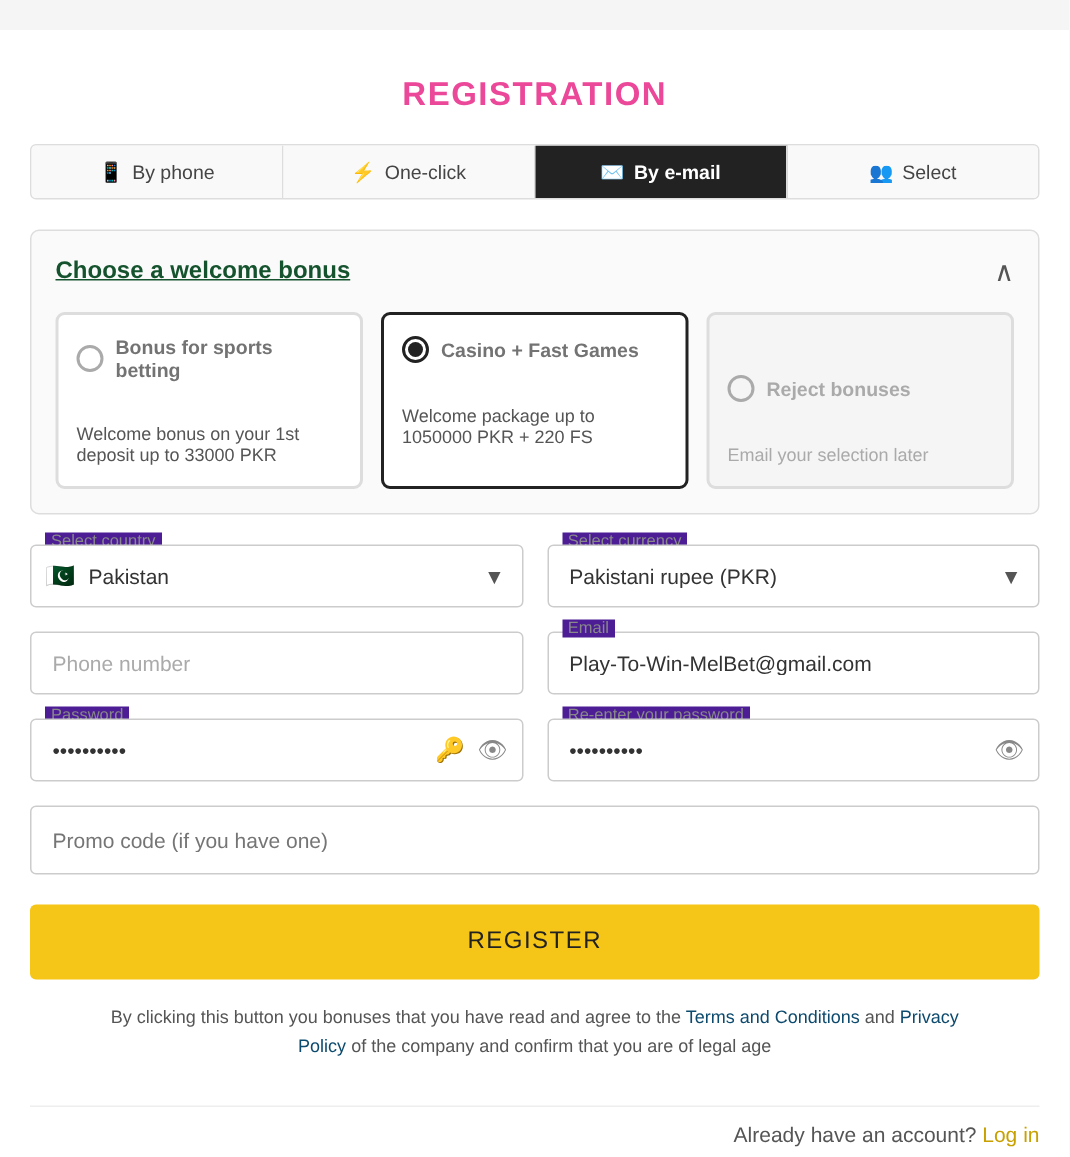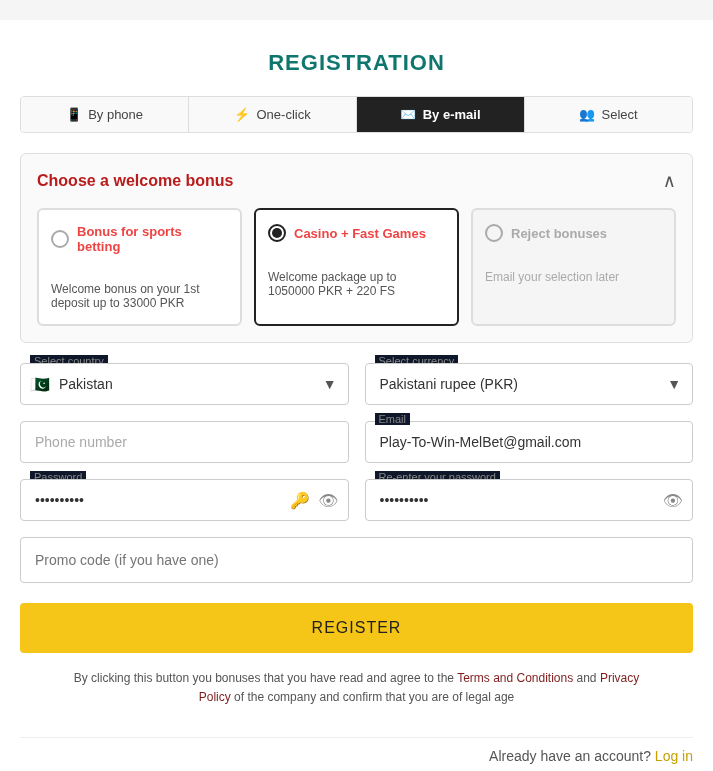--- a/index.html
+++ b/index.html
@@ -16,21 +16,21 @@
       width: 713px;
       background: #fff;
       padding: 30px 20px 30px 20px;
     }
     .page-title {
       text-align: center;
       font-size: 22px;
       font-weight: bold;
       letter-spacing: 1px;
       margin-bottom: 20px;
-      color: #0f766e;
+      color: #ec4899;
     }
     
     .tabs {
       display: flex;
       border: 1px solid #ddd;
       border-radius: 4px;
       overflow: hidden;
       margin-bottom: 20px;
     }
     .tab {
@@ -63,21 +63,22 @@
     }
     .bonus-header {
       display: flex;
       justify-content: space-between;
       align-items: center;
       margin-bottom: 16px;
     }
     .bonus-title {
       font-size: 16px;
       font-weight: bold;
-      color: #b91c1c;
+      color: #14532d;
+      text-decoration: underline;
     }
     .collapse-icon {
       font-size: 18px;
       color: #555;
       cursor: pointer;
     }
     .bonus-options {
       display: flex;
       gap: 12px;
     }
@@ -92,20 +93,21 @@
       align-items: flex-start;
       background: #fff;
       position: relative;
     }
     .bonus-card.selected {
       border-color: #222;
       background: #fff;
     }
     .bonus-card.disabled {
       background: #f5f5f5;
+      justify-content: flex-end;
     }
     .radio-row {
       display: flex;
       align-items: center;
       gap: 8px;
       margin-bottom: 6px;
       width: 100%;
     }
     .radio-dot {
       width: 18px;
@@ -124,21 +126,21 @@
       content: '';
       width: 10px;
       height: 10px;
       border-radius: 50%;
       background: #222;
       display: block;
     }
     .bonus-card-title {
       font-weight: bold;
       font-size: 13px;
-      color: #ef4444;
+      color: #737373;
     }
     .bonus-card-desc {
       font-size: 12px;
       color: #555;
       margin-top: 22px;
     }
     .bonus-card.disabled .bonus-card-title,
     .bonus-card.disabled .bonus-card-desc {
       color: #aaa;
     }
@@ -151,21 +153,21 @@
     .form-group {
       flex: 1;
       position: relative;
     }
     .form-group label {
       position: absolute;
       top: -8px;
       left: 10px;
       font-size: 11px;
       color: #888;
-      background: #0f172a;
+      background: #4c1d95;
       padding: 0 4px;
     }
     .form-control {
       width: 100%;
       border: 1px solid #ccc;
       border-radius: 4px;
       padding: 12px 14px;
       font-size: 14px;
       color: #333;
       outline: none;
@@ -261,21 +263,21 @@
     
     .legal-text {
       text-align: center;
       font-size: 12px;
       color: #555;
       margin-bottom: 30px;
       line-height: 1.6;
       padding: 0 40px;
     }
     .legal-text a {
-      color: #7f1d1d;
+      color: #0c4a6e;
       text-decoration: none;
     }
     
     .login-row {
       text-align: right;
       font-size: 14px;
       color: #555;
       padding-top: 10px;
       border-top: 1px solid #eee;
     }

